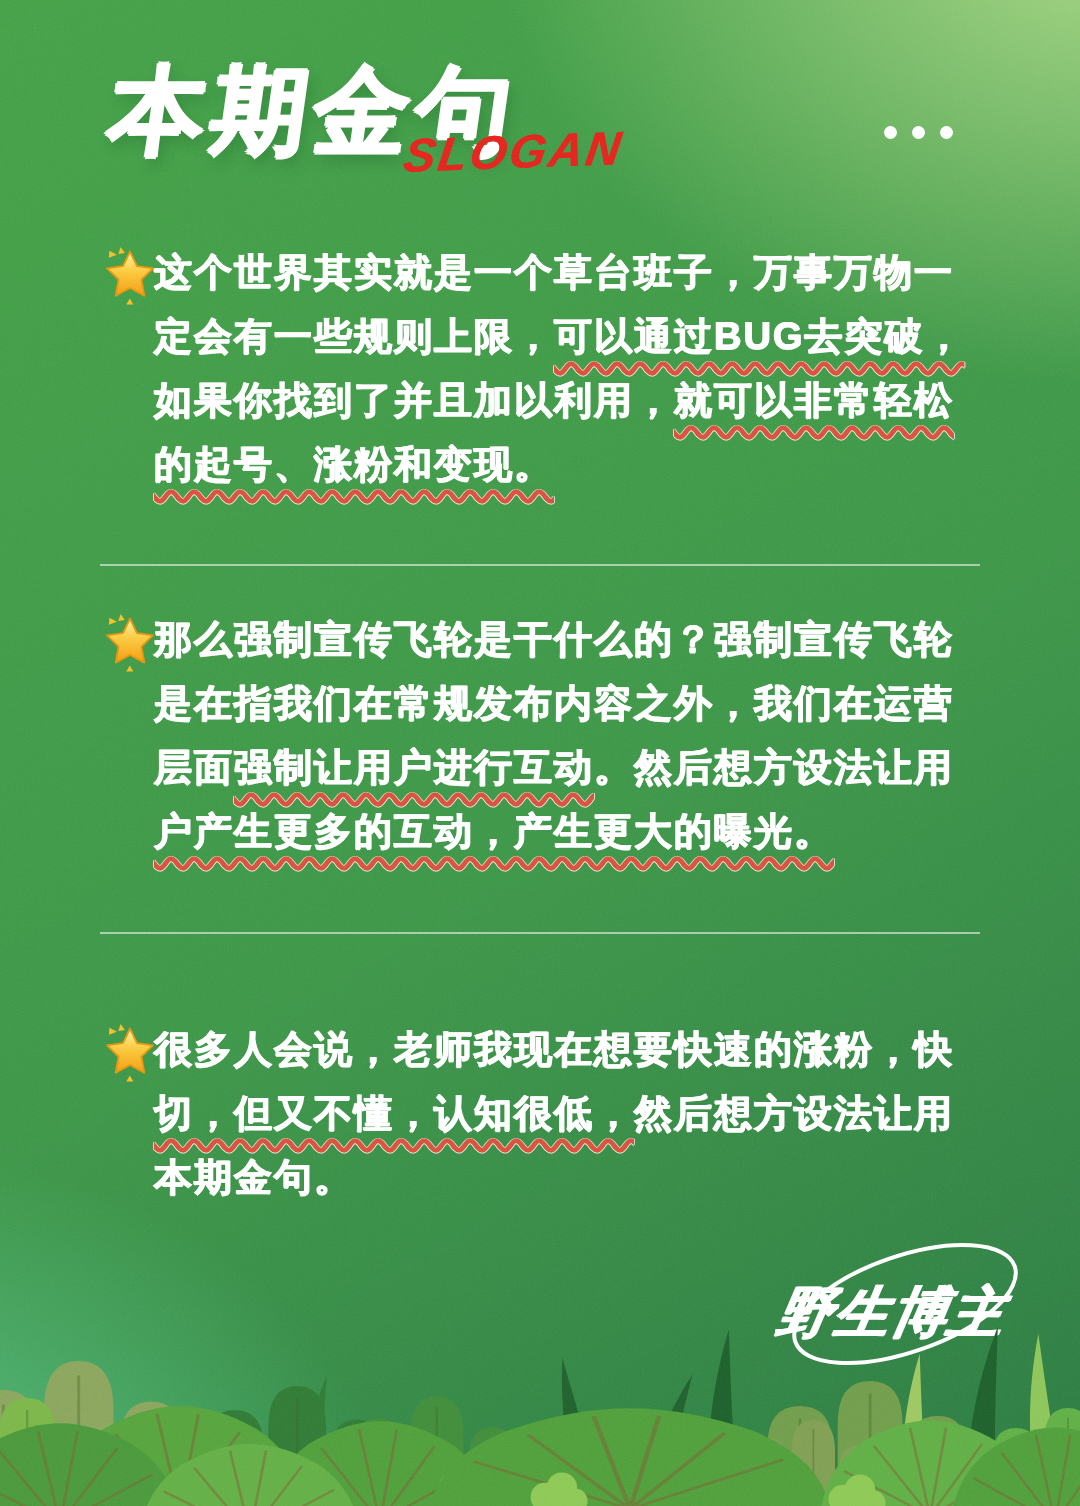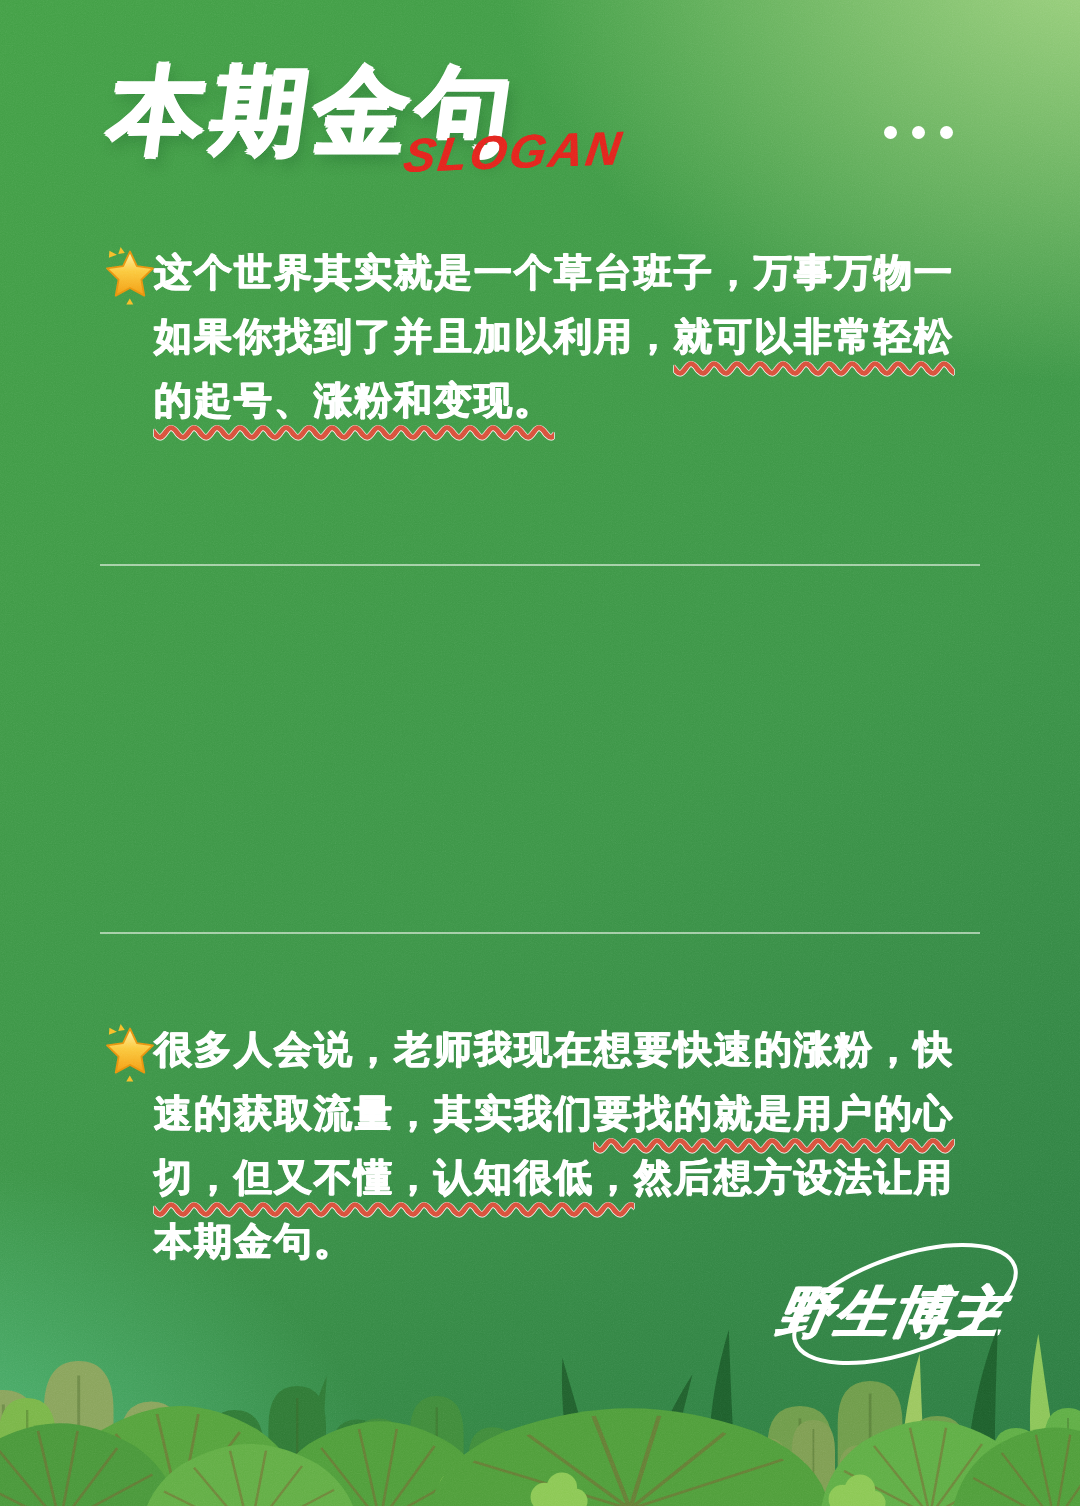--- a/index.html
+++ b/index.html
@@ -107,35 +107,46 @@
     <span class="dot"></span>
     <span class="dot"></span>
   </div>
 
   <div class="quote q1">
     <svg class="star" viewBox="0 0 64 64">
         <use href="#glowStar"></use>
       </svg>
     <div class="quote-text">
         <div class="qline"><span>这个世界其实就是一个草台班子，万事万物一</span></div>
+        <div class="qline"><span>定会有一些规则上限，</span><span class="wavy">可以通过BUG去突破，</span></div>
         <div class="qline"><span>如果你找到了并且加以利用，</span><span class="wavy">就可以非常轻松</span></div>
         <div class="qline"><span class="wavy">的起号、涨粉和变现。</span></div>
       </div>
   </div>
   <div class="divider d1"></div>
 
+  <div class="quote q2">
+    <svg class="star" viewBox="0 0 64 64">
+        <use href="#glowStar"></use>
+      </svg>
+    <div class="quote-text">
+        <div class="qline"><span>那么强制宣传飞轮是干什么的？强制宣传飞轮</span></div>
+        <div class="qline"><span>是在指我们在常规发布内容之外，我们在运营</span></div>
+        <div class="qline"><span>层面</span><span class="wavy">强制让用户进行互动</span><span>。然后想方设法让用</span></div>
+        <div class="qline"><span class="wavy">户产生更多的互动，产生更大的曝光。</span></div>
+      </div>
+  </div>
   <div class="divider d2"></div>
 
   <div class="quote q3">
     <svg class="star" viewBox="0 0 64 64">
         <use href="#glowStar"></use>
       </svg>
     <div class="quote-text">
         <div class="qline"><span>很多人会说，老师我现在想要快速的涨粉，快</span></div>
-        <div class="qline"><span>速的获取流量，其实我们</span><span class="wavy">要找的就是用户的心</span></div>
         <div class="qline"><span class="wavy">切，但又不懂，认知很低，</span><span>然后想方设法让用</span></div>
         <div class="qline"><span>本期金句。</span></div>
       </div>
   </div>
 
   <div class="brand">
     <svg viewBox="0 0 280 115">
       <ellipse cx="145" cy="52" rx="116" ry="48" fill="none" stroke="#ffffff" stroke-width="4" transform="rotate(-19 145 52)"></ellipse>
     </svg>
     <div class="brand-text">野生博主</div>

